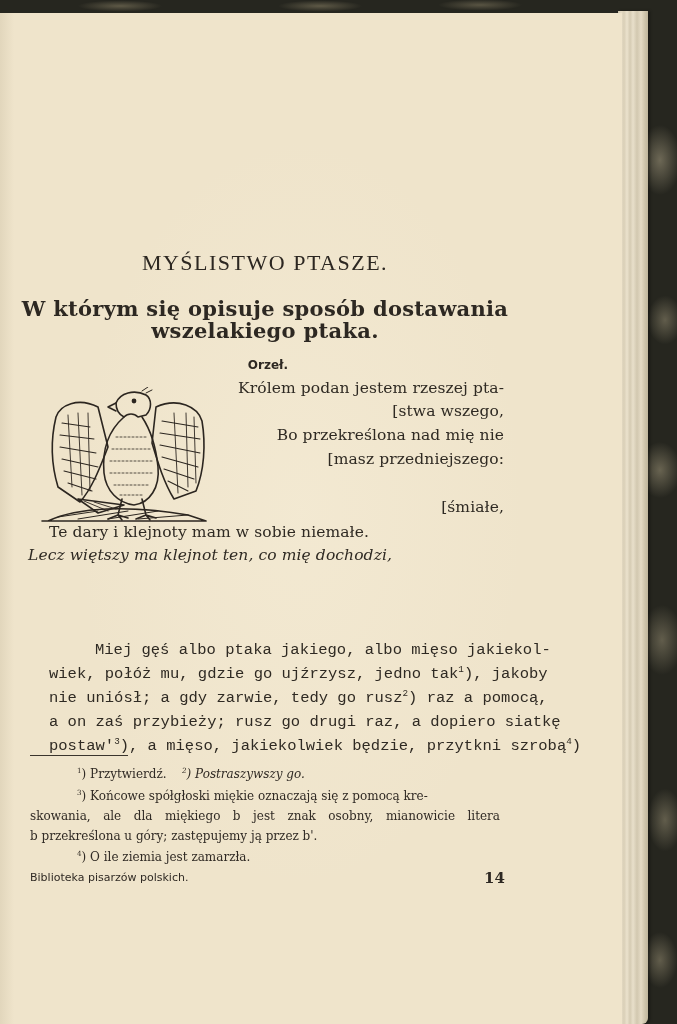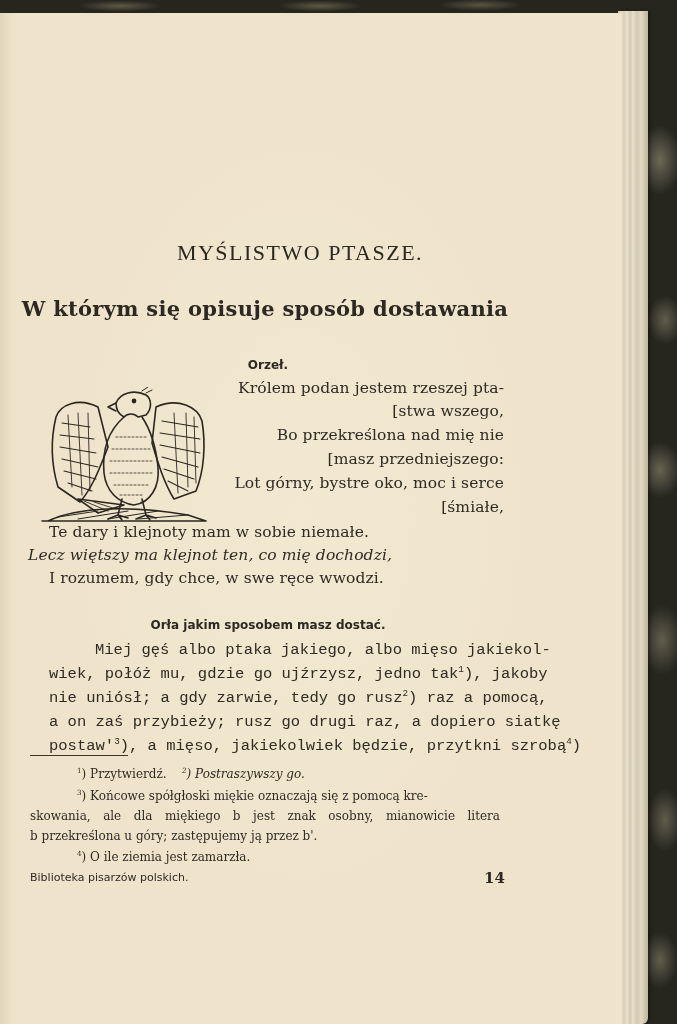--- a/index.html
+++ b/index.html
@@ -58,27 +58,26 @@
       color: #2b2620;
     }
     .text {
       position: absolute;
       color: #2f2a23;
       white-space: nowrap;
       text-align: right;
     }
     .title {
       left: 0; width: 530px;
-      top: 227px;
+      top: 237px;
       text-align: center;
       font-family: "Liberation Serif", serif;
       font-size: 22px;
       letter-spacing: 1.5px;
       color: #2c2721;
-      padding-left: 35px;
     }
     .subtitle {
       left: 0; width: 530px;
       text-align: center;
       font-family: "DejaVu Serif", serif;
       font-weight: bold;
       font-size: 21px;
       letter-spacing: 0.3px;
       color: #2d2822;
     }
@@ -161,20 +160,21 @@
 </head>
 <body>
 
 <div class="cover"></div>
 <div class="page-edges"></div>
 
 <div class="page">
 
   <div class="text title">MYŚLISTWO PTASZE.</div>
   <div class="text subtitle sub1">W którym się opisuje sposób dostawania</div>
+  <div class="text subtitle sub2">wszelakiego ptaka.</div>
 
   <div class="text section-head sec1">Orzeł.</div>
 
   <svg class="eagle" viewBox="0 0 172 142" xmlns="http://www.w3.org/2000/svg">
     <g fill="none" stroke="#2c2620" stroke-width="1.6" stroke-linecap="round" stroke-linejoin="round">
 
       <path d="M4 134 L168 134 M10 134 C40 120 90 118 150 128 L168 134"></path>
       <path d="M20 130 L60 124 M40 132 L90 124 M70 132 L120 124 M100 132 L150 128" stroke-width="1"></path>
 
       <path d="M60 20 C40 10 22 18 18 30 C12 55 14 80 20 100 L42 115 C55 100 62 80 70 60 Z"></path>
@@ -198,28 +198,25 @@
 
       <path d="M84 112 L80 128 L70 132 M80 128 L84 133 M80 128 L90 131"></path>
       <path d="M104 112 L108 128 L98 132 M108 128 L112 133 M108 128 L118 131"></path>
     </g>
   </svg>
 
   <div class="text verse verse-right" style="top:366px;">Królem podan jestem rzeszej pta-</div>
   <div class="text verse verse-right" style="top:389px;">[stwa wszego,</div>
   <div class="text verse verse-right" style="top:413px;">Bo przekreślona nad mię nie</div>
   <div class="text verse verse-right" style="top:437px;">[masz przedniejszego:</div>
-  <div class="text verse verse-right" style="top:461px;">Lot górny, bystre oko, moc i serce</div>
   <div class="text verse verse-right" style="top:485px;">[śmiałe,</div>
 
   <div class="text verse" style="left:49px; top:510px;">Te dary i klejnoty mam w sobie niemałe.</div>
   <div class="text verse" style="left:28px; top:533px;font-style:italic;">Lecz więtszy ma klejnot ten, co mię dochodzi,</div>
-  <div class="text verse" style="left:49px; top:556px;">I rozumem, gdy chce, w swe ręce wwodzi.</div>
-
-  <div class="text section-head sec2">Orła jakim sposobem masz dostać.</div>
+
 
   <div class="text prose first" style="top:628px;">Miej gęś albo ptaka jakiego, albo mięso jakiekol-</div>
   <div class="text prose" style="top:652px;"><span>wiek, połóż mu, gdzie go ujźrzysz, jedno tak</span><sup>1</sup><span>), jakoby</span></div>
   <div class="text prose" style="top:676px;"><span>nie uniósł; a gdy zarwie, tedy go rusz</span><sup>2</sup><span>) raz a pomocą,</span></div>
   <div class="text prose" style="top:700px;">a on zaś przybieży; rusz go drugi raz, a dopiero siatkę</div>
   <div class="text prose" style="top:724px; text-align-last: justify;"><span>postaw'</span><sup>3</sup><span>), a mięso, jakiekolwiek będzie, przytkni szrobą</span><sup>4</sup><span>)</span></div>
 
   <div class="footnote-rule"></div>
 
   <div class="text fn" style="left:77px; top:754px;"><sup>1</sup><span>) Przytwierdź.</span></div>

